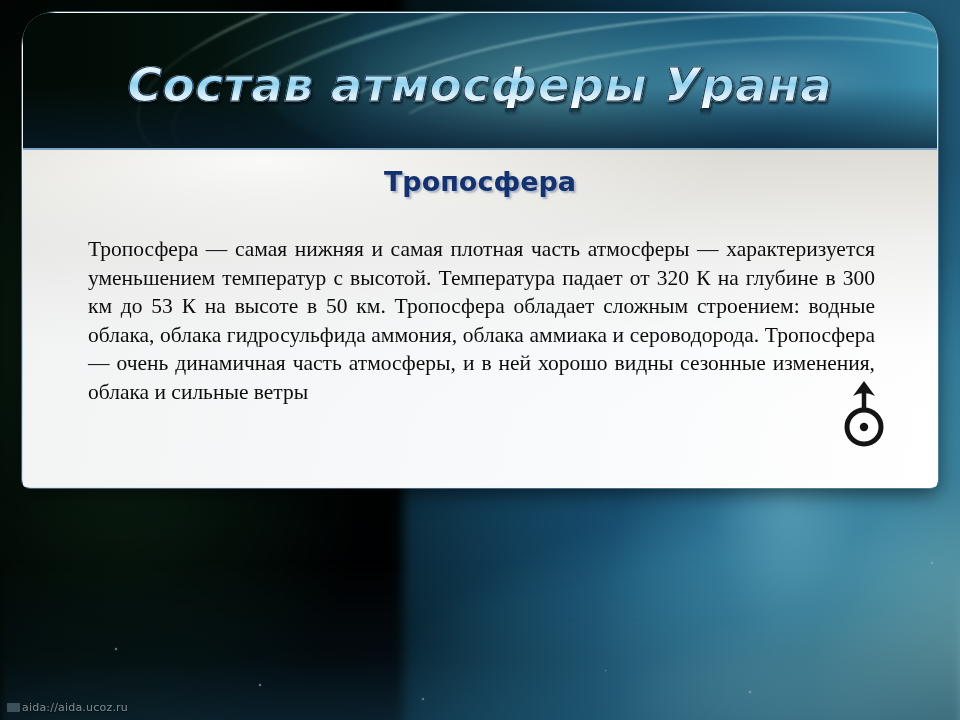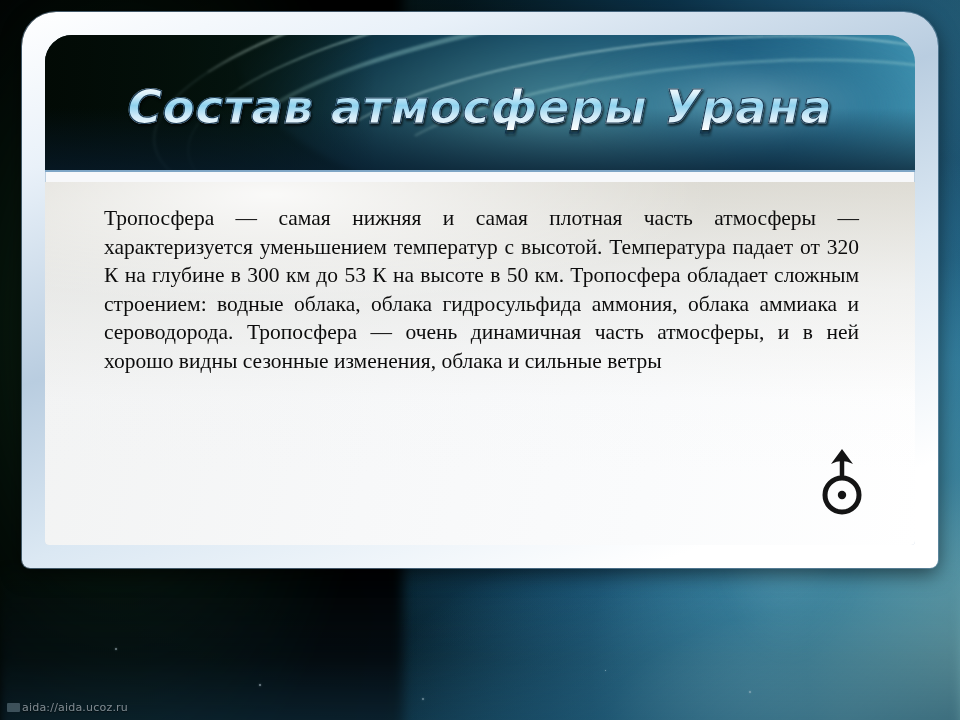--- a/index.html
+++ b/index.html
@@ -51,23 +51,23 @@
   .starfield { position: absolute; inset: 0; }
   .star {
     position: absolute; background: #dff4ff; border-radius: 50%;
     opacity: .75; box-shadow: 0 0 2px rgba(220,245,255,.85);
   }
 
   
   .frame {
     position: absolute;
     left: 22px; top: 12px;
-    width: 916px; height: 556px;
+    width: 916px; height: 476px;
     border-radius: 34px 34px 8px 8px;
-    padding: 23px;
+    padding: 1px;
     box-sizing: border-box;
     background: linear-gradient(160deg,#ffffff 0%,#e9f1f9 18%,#b9cde0 42%,#dbe8f3 62%,#ffffff 88%);
     box-shadow: 0 0 0 1px rgba(120,155,185,.55), 0 6px 20px rgba(0,0,0,.55);
   }
   .frame-inner {
     position: relative;
     width: 100%; height: 100%;
     border-radius: 27px 27px 4px 4px;
     overflow: hidden;
     background: #f7f8fa;
@@ -188,21 +188,21 @@
     padding-top: 16px;
     font-family: "DejaVu Sans", sans-serif;
     font-weight: bold;
     font-size: 27px;
     color: #14326e;
     text-shadow: 2px 2px 2px rgba(110,130,165,.55);
   }
 
   .body-text {
     position: relative;
-    margin: 10px;
+    margin: 16px;
     padding: 22px 46px 0 49px;
     font-family: "Liberation Serif", serif;
     font-size: 21.5px;
     line-height: 1.33;
     color: #0c0c0c;
     text-align: justify;
     text-justify: inter-word;
   }
 
   
@@ -271,20 +271,21 @@
         <div class="hdr-shade"></div>
 
         <div class="wordart-wrap">
           <span class="wordart">Состав атмосферы Урана</span>
         </div>
       </div>
 
       <div class="content">
         <div class="content-sheen"></div>
 
+        <h2 class="subtitle">Тропосфера</h2>
 
         <p class="body-text">Тропосфера — самая нижняя и самая плотная часть атмосферы — характеризуется уменьшением температур с высотой. Температура падает от 320 К на глубине в 300 км до 53 К на высоте в 50 км. Тропосфера обладает сложным строением: водные облака, облака гидросульфида аммония, облака аммиака и сероводорода. Тропосфера — очень динамичная часть атмосферы, и в ней хорошо видны сезонные изменения, облака и сильные ветры</p>
 
         <svg class="uranus-symbol" viewBox="0 0 58 72">
 
           <circle cx="29" cy="50" r="17" fill="none" stroke="#141414" stroke-width="5"></circle>
           <circle cx="29" cy="50" r="4.2" fill="#141414"></circle>
 
           <line x1="29" y1="33" x2="29" y2="16" stroke="#141414" stroke-width="4.5"></line>
 

